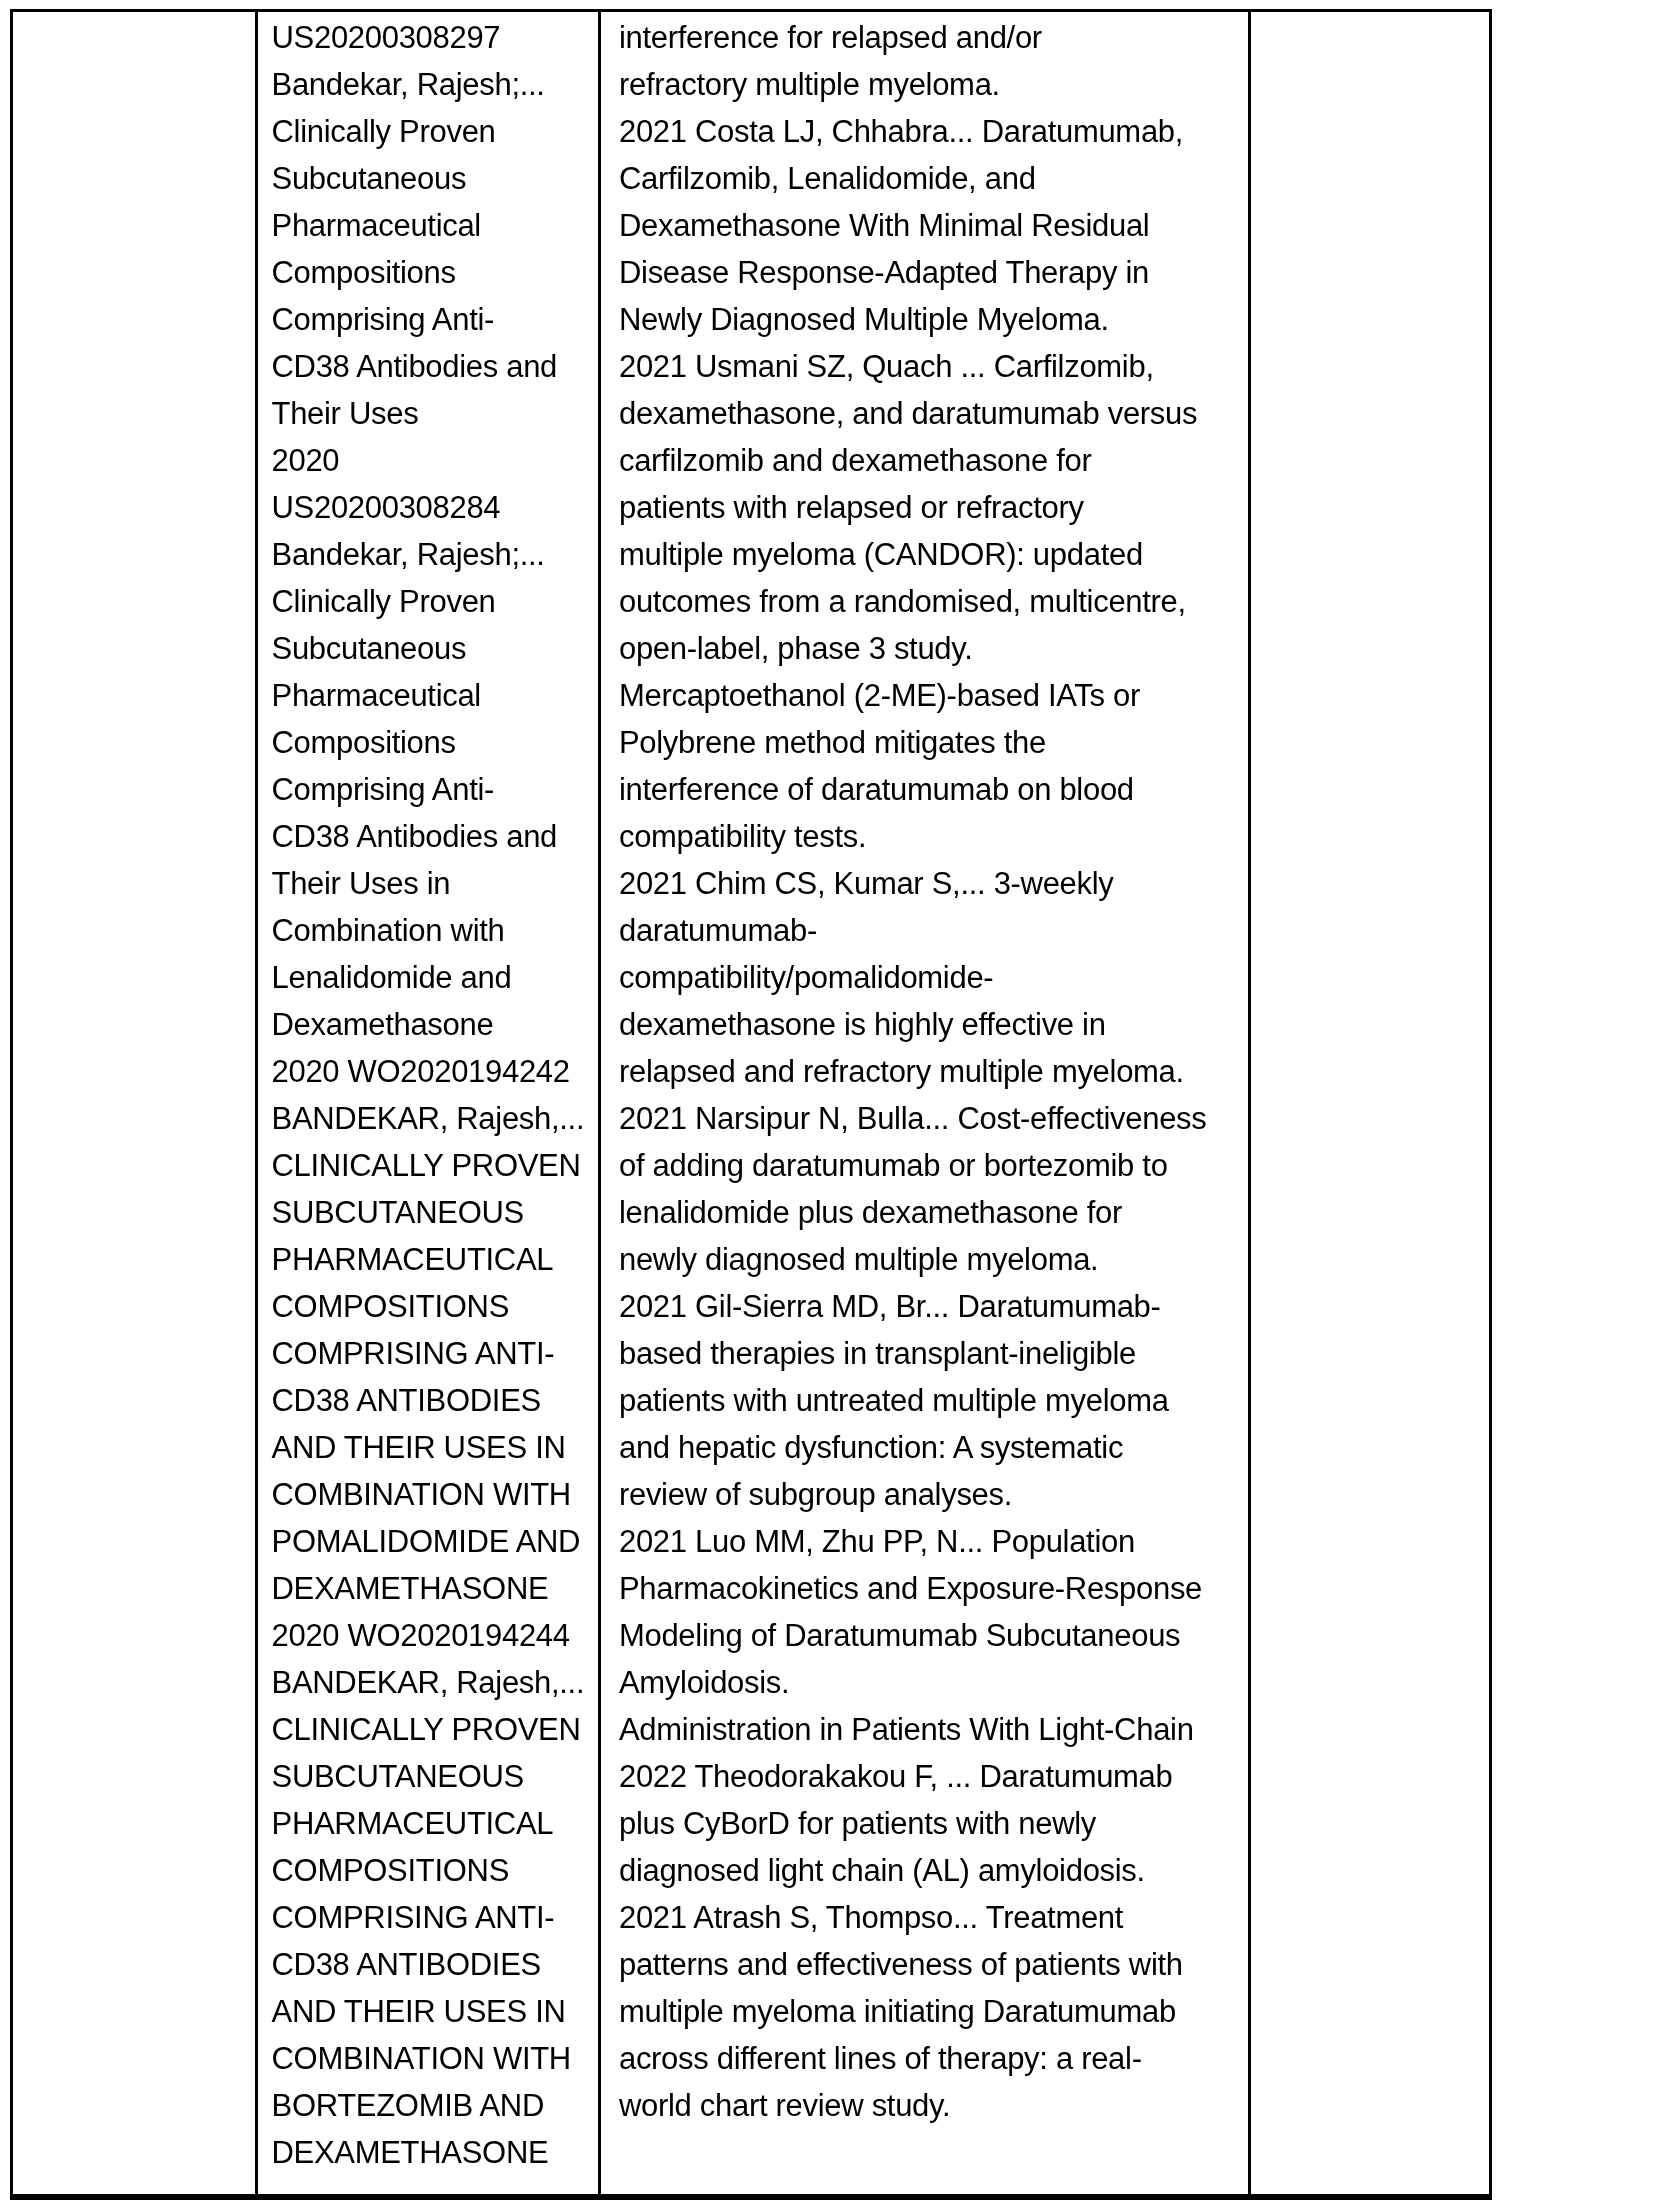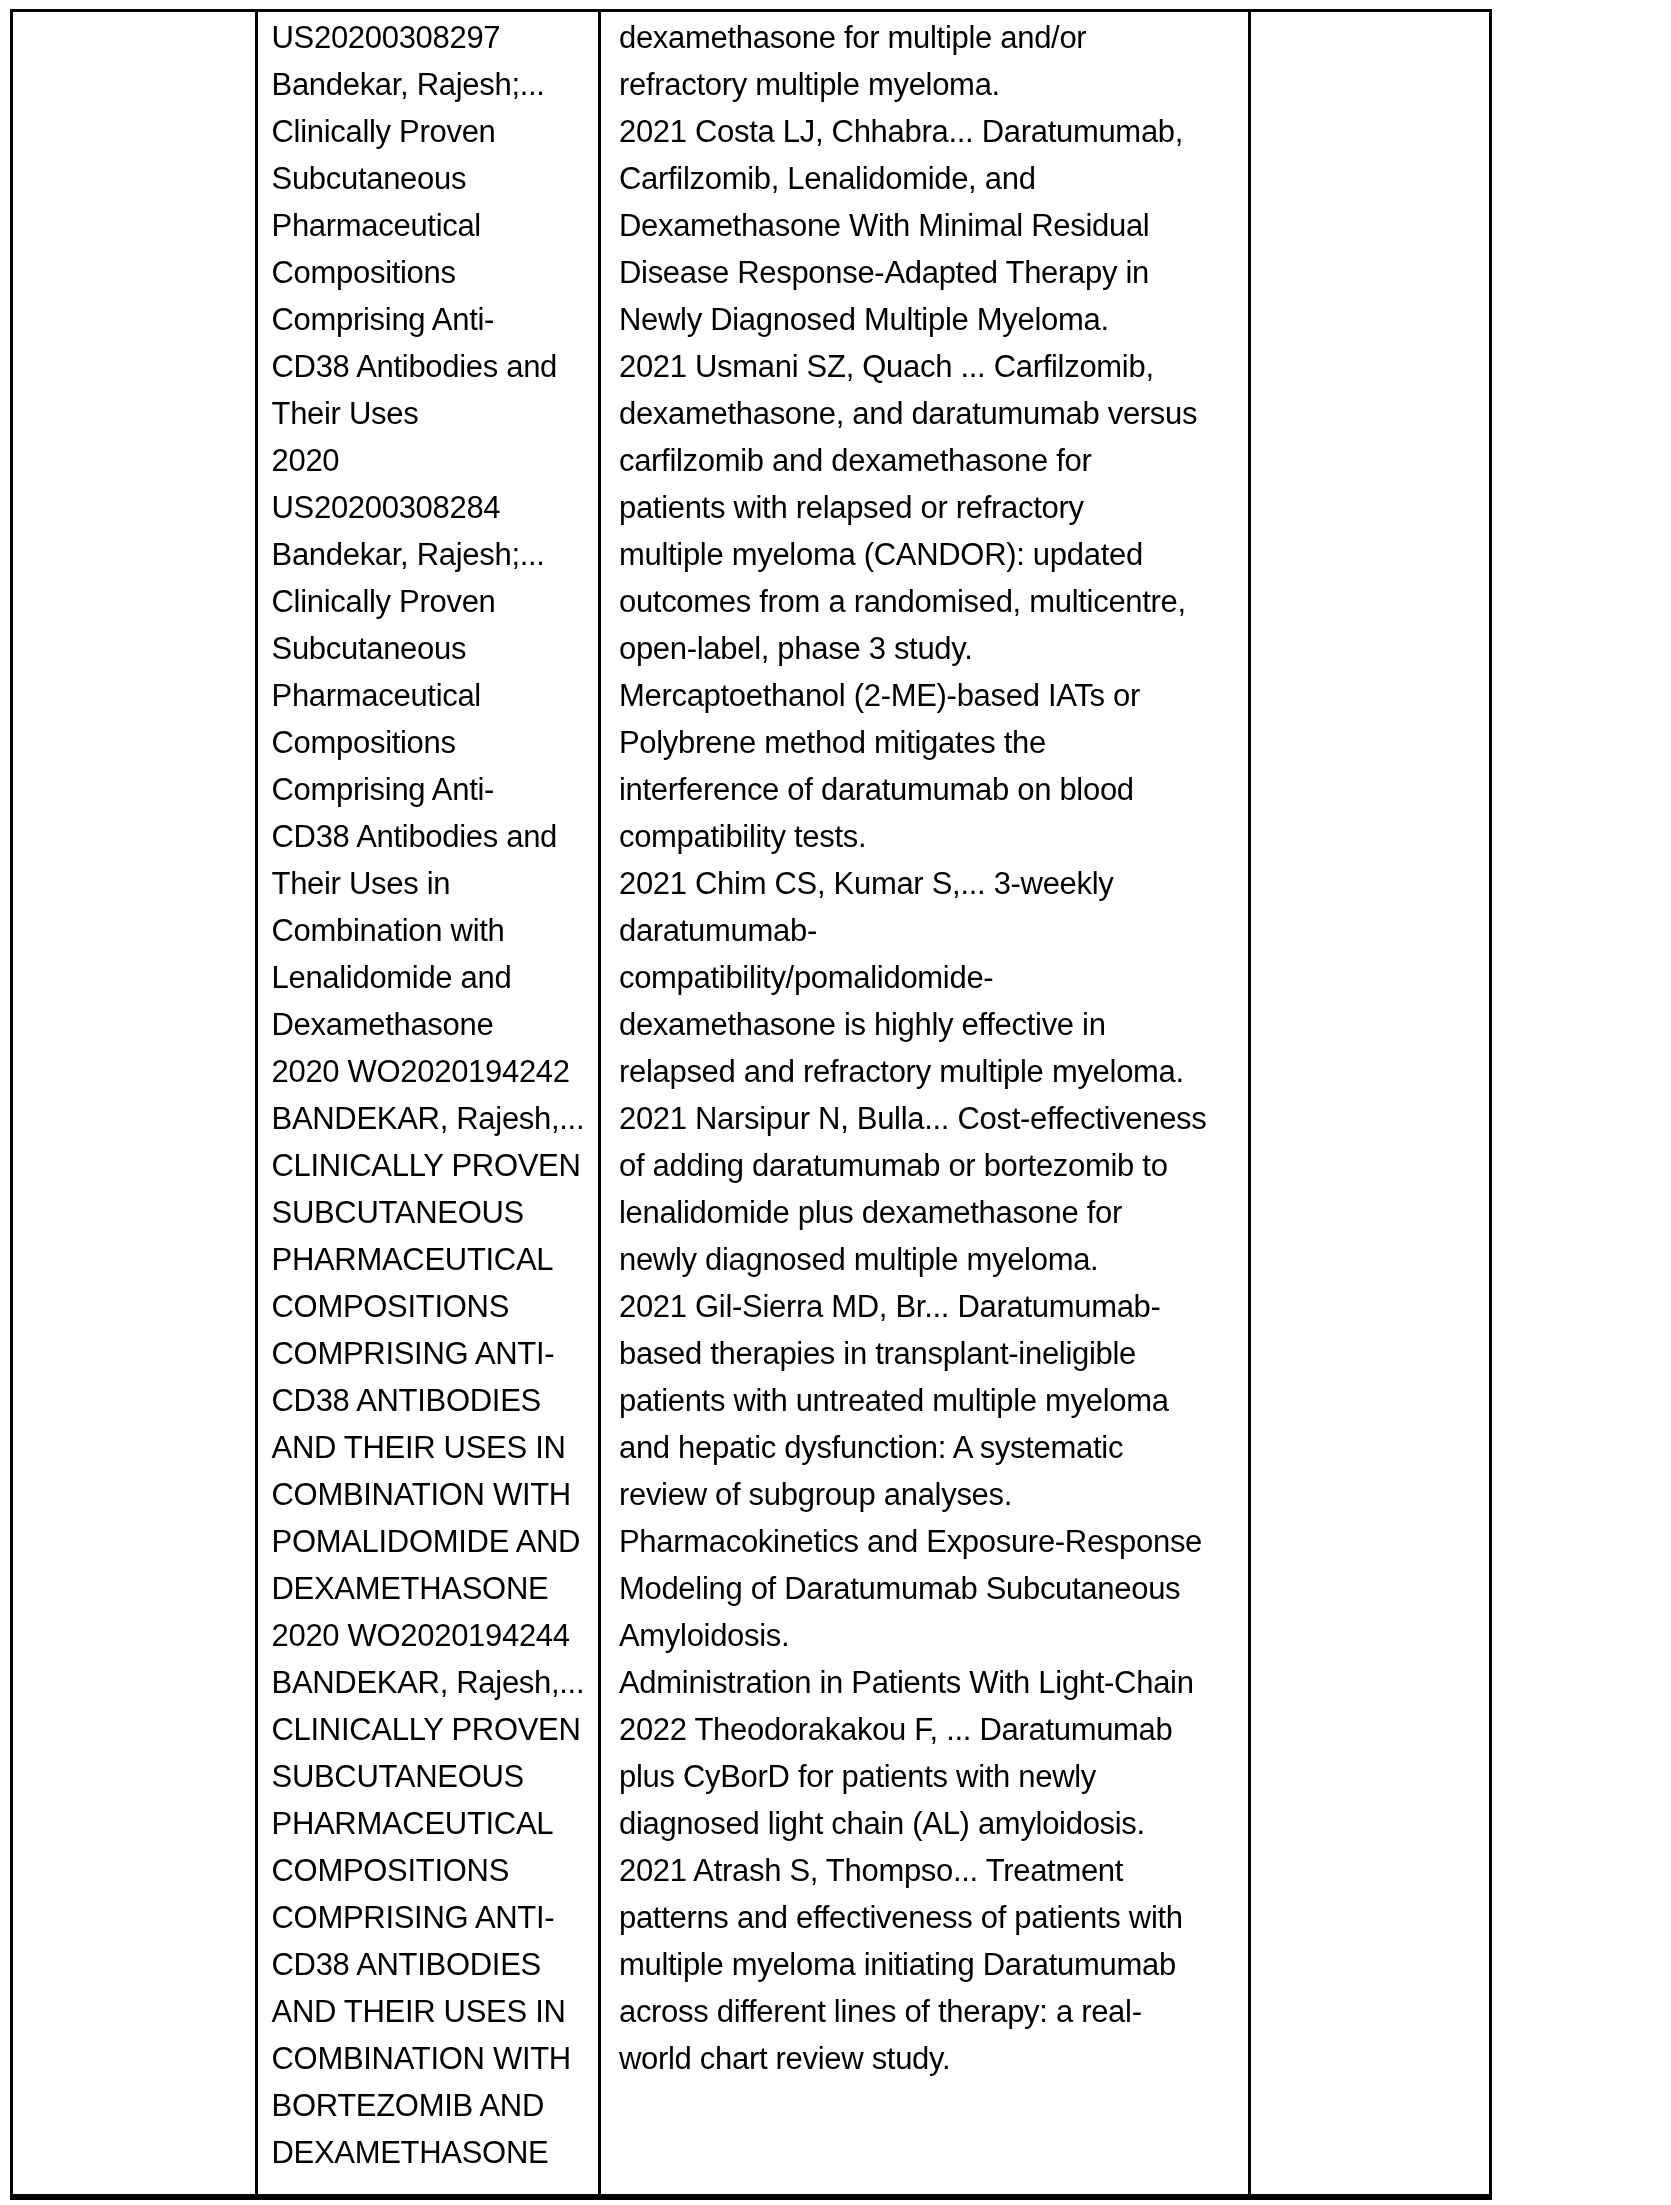--- a/index.html
+++ b/index.html
@@ -93,21 +93,21 @@
       <div class="line">COMPRISING ANTI-</div>
       <div class="line">CD38 ANTIBODIES</div>
       <div class="line">AND THEIR USES IN</div>
       <div class="line">COMBINATION WITH</div>
       <div class="line">BORTEZOMIB AND</div>
       <div class="line">DEXAMETHASONE</div>
     </div>
 
   <div class="cell col-3 bordered">
 
-  <div class="line">dexamethasone for multiple and/or</div>
+  <div class="line">interference for relapsed and/or</div>
       <div class="line">refractory multiple myeloma.</div>
       <div class="line">2021 Costa LJ, Chhabra... Daratumumab,</div>
       <div class="line">Carfilzomib, Lenalidomide, and</div>
       <div class="line">Dexamethasone With Minimal Residual</div>
       <div class="line">Disease Response-Adapted Therapy in</div>
       <div class="line">Newly Diagnosed Multiple Myeloma.</div>
       <div class="line">2021 Usmani SZ, Quach ... Carfilzomib,</div>
       <div class="line">dexamethasone, and daratumumab versus</div>
       <div class="line">carfilzomib and dexamethasone for</div>
       <div class="line">patients with relapsed or refractory</div>
@@ -125,20 +125,21 @@
       <div class="line">relapsed and refractory multiple myeloma.</div>
       <div class="line">2021 Narsipur N, Bulla... Cost-effectiveness</div>
       <div class="line">of adding daratumumab or bortezomib to</div>
       <div class="line">lenalidomide plus dexamethasone for</div>
       <div class="line">newly diagnosed multiple myeloma.</div>
       <div class="line">2021 Gil-Sierra MD, Br... Daratumumab-</div>
       <div class="line">based therapies in transplant-ineligible</div>
       <div class="line">patients with untreated multiple myeloma</div>
       <div class="line">and hepatic dysfunction: A systematic</div>
       <div class="line">review of subgroup analyses.</div>
+      <div class="line">2021 Luo MM, Zhu PP, N... Population</div>
       <div class="line">Pharmacokinetics and Exposure-Response</div>
       <div class="line">Modeling of Daratumumab Subcutaneous</div>
       <div class="line">Amyloidosis.</div>
       <div class="line">Administration in Patients With Light-Chain</div>
       <div class="line">2022 Theodorakakou F, ... Daratumumab</div>
       <div class="line">plus CyBorD for patients with newly</div>
       <div class="line">diagnosed light chain (AL) amyloidosis.</div>
       <div class="line">2021 Atrash S, Thompso... Treatment</div>
       <div class="line">patterns and effectiveness of patients with</div>
       <div class="line">multiple myeloma initiating Daratumumab</div>

